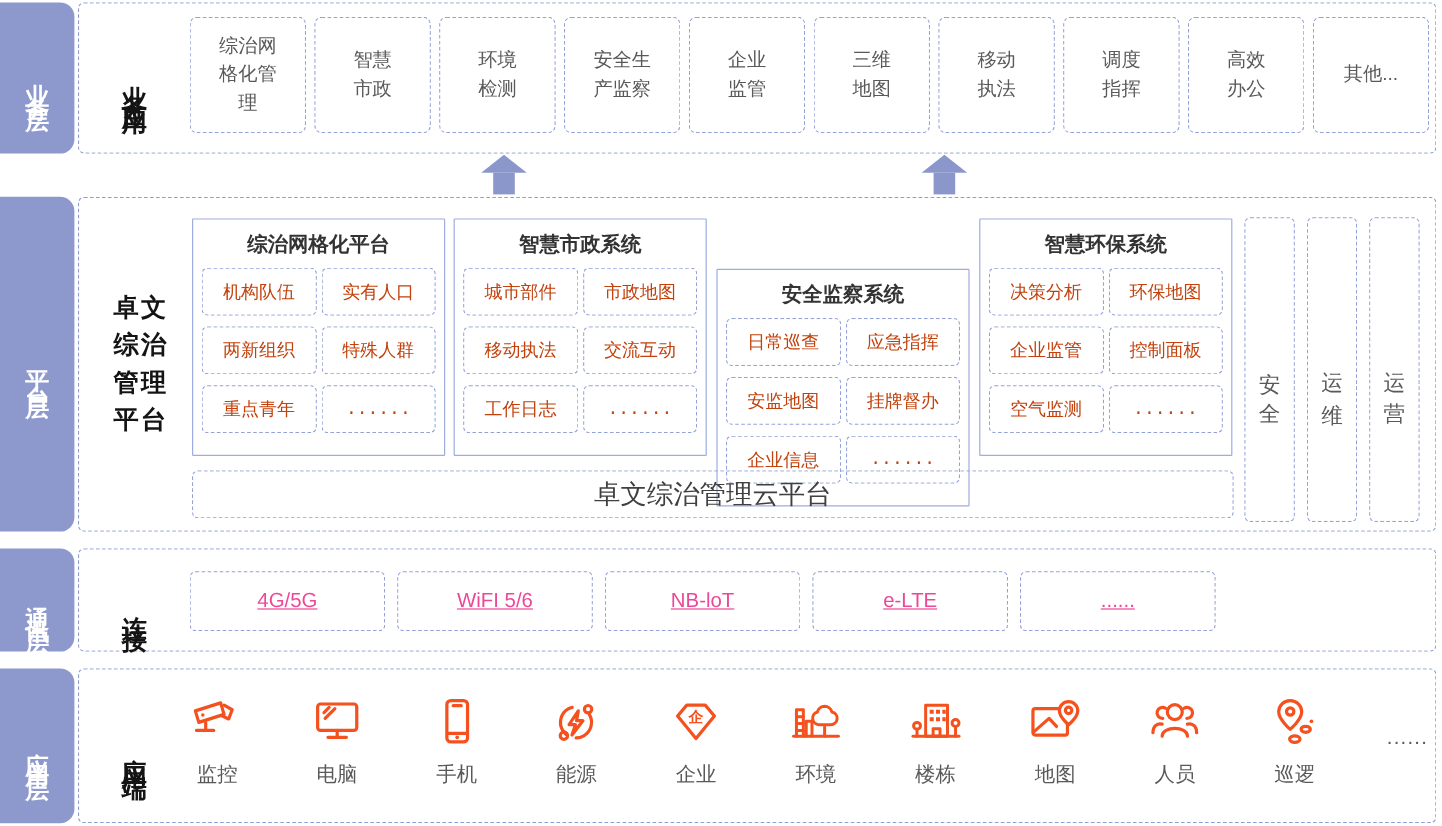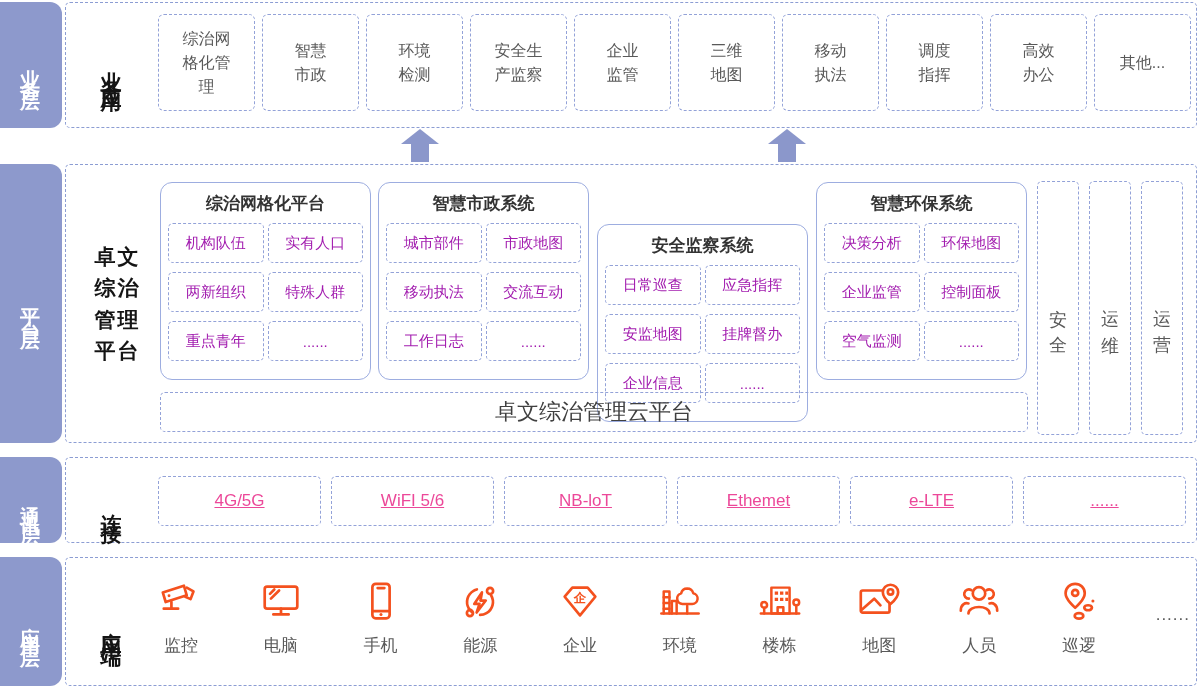--- a/index.html
+++ b/index.html
@@ -35,27 +35,27 @@
              display:flex; align-items:center; justify-content:center; text-align:center;
              color:#595959; font-size:16px; line-height:1.5; white-space:pre-line; }
 
   .up-arrow { position:absolute; top:-1px; width:38px; height:33px; z-index:4; }
   .up-arrow .head { width:0; height:0; margin:0 auto;
                     border-left:19px solid transparent; border-right:19px solid transparent;
                     border-bottom:15px solid #8b97cb; }
   .up-arrow .stem { width:18px; height:18px; background:#8b97cb; margin:0 auto; }
 
   .sys-card { position:absolute; top:20px; width:211px; height:198px;
-              border:1px solid #9dade0; border-radius:12px; padding:5px 7px; background:#fff; z-index:2; }
+              border:1px solid #9dade0; border-radius:1px; padding:5px 7px; background:#fff; z-index:2; }
   .sys-title { text-align:center; font-size:17px; font-weight:600; color:#333333;
                height:32px; line-height:32px; margin-bottom:3px; }
   .sys-grid { display:grid; grid-template-columns:1fr 1fr; gap:9px 4px; }
   .sys-item { height:40px; border:1px dashed #93a2d8; border-radius:5px;
               display:flex; align-items:center; justify-content:center;
-              color:#a21caf; font-size:15px; }
+              color:#c2410c; font-size:15px;font-family:Liberation Mono, monospace; }
 
   .pillar { position:absolute; top:19px; width:42px; height:254px; border:1px dashed #93a2d8;
             border-radius:5px; display:flex; align-items:center; justify-content:center; z-index:2; }
   .pillar span { writing-mode:vertical-rl; color:#595959; font-size:18px;
                  letter-spacing:26px; text-indent:26px; }
 
   .cloud-bar { position:absolute; left:160px; top:230px; width:868px; height:40px;
                border:1px dashed #93a2d8; border-radius:5px; display:flex; align-items:center;
                justify-content:center; color:#404040; font-size:22px; font-weight:500; z-index:2; }
 
@@ -195,21 +195,20 @@
     <div class="tab">
       <span>通讯层</span>
     </div>
     <div class="gutter">
       <span class="v-bold">连接</span>
     </div>
     <div class="link-row">
       <div class="link-box">4G/5G</div>
       <div class="link-box">WiFI 5/6</div>
       <div class="link-box">NB-loT</div>
-      <div class="link-box">Ethemet</div>
       <div class="link-box">e-LTE</div>
       <div class="link-box">......</div>
     </div>
   </div>
 
   <div class="spacer"></div>
 
   <div class="band band-app">
     <div class="frame"></div>
     <div class="tab">

